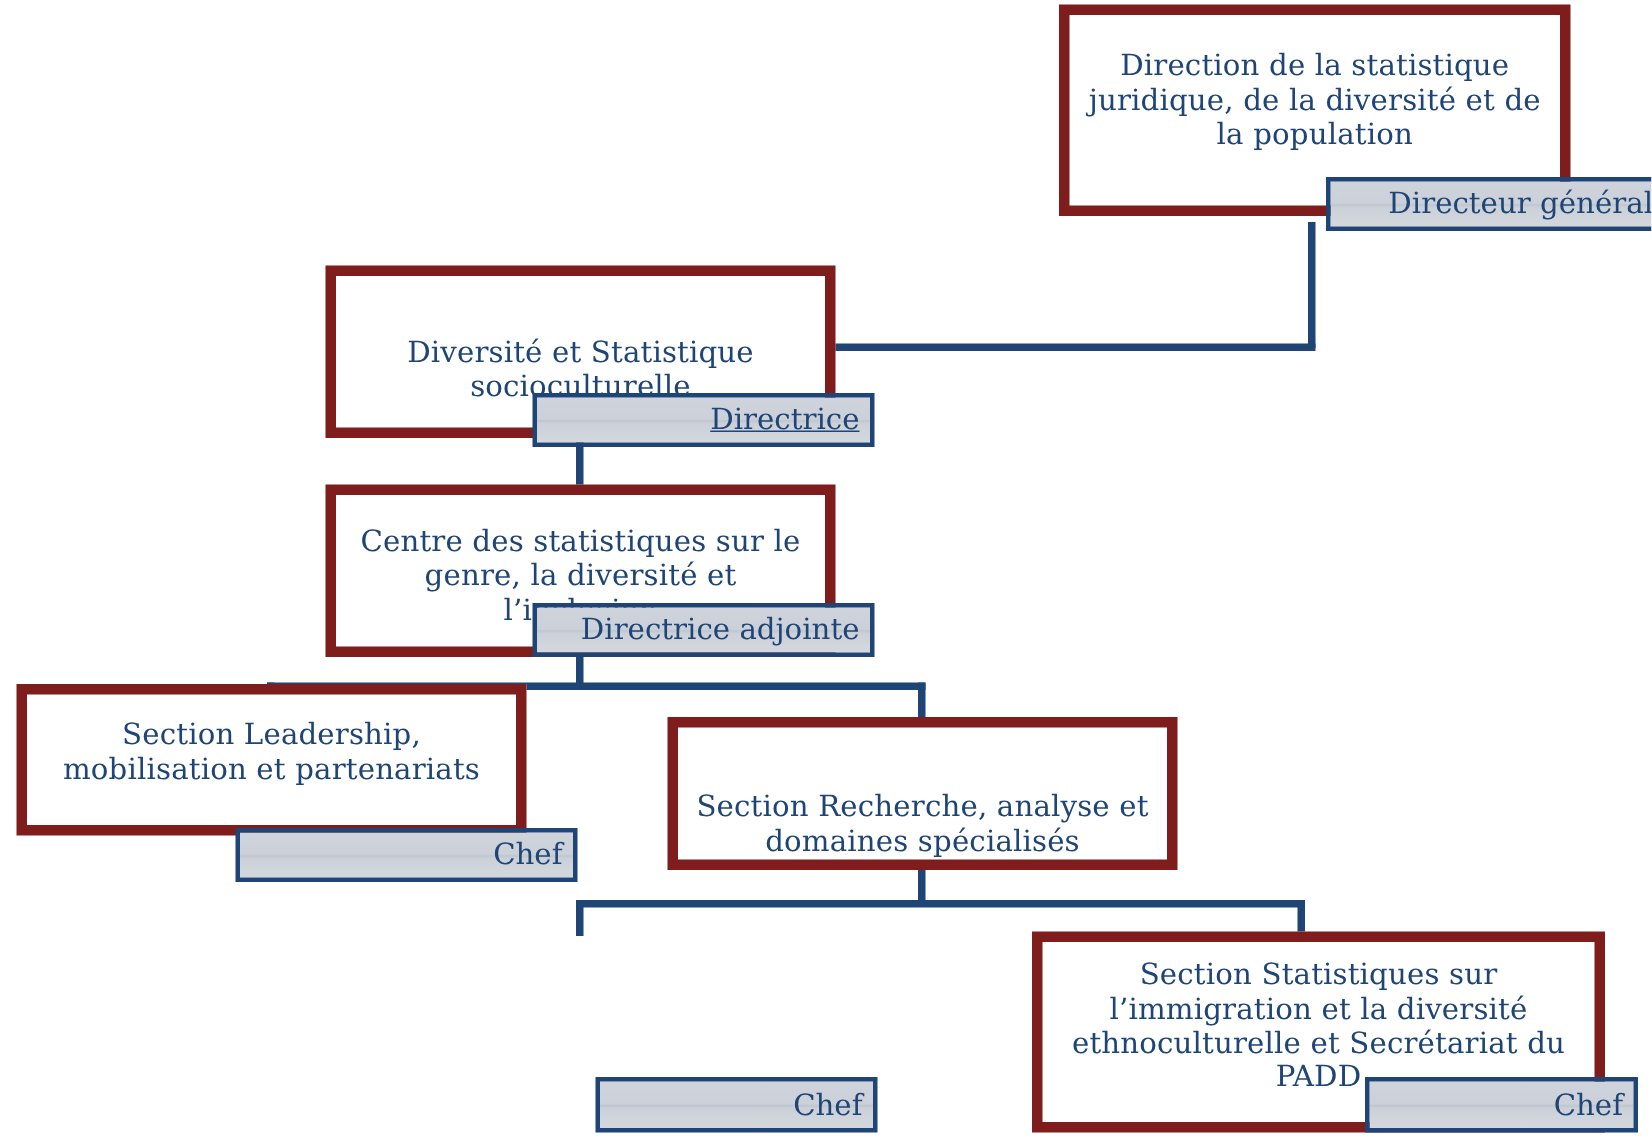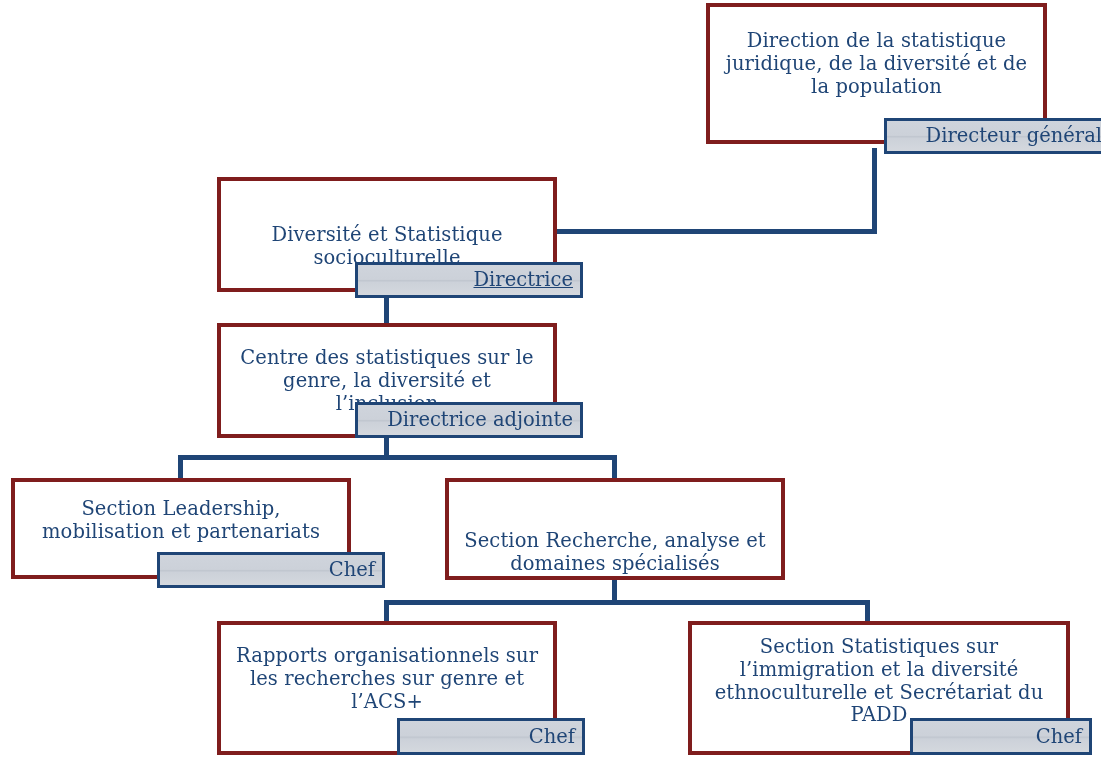--- a/index.html
+++ b/index.html
@@ -22,21 +22,21 @@
   
   .conn {
     position: absolute;
     background: #1f4576;
   }
 
   
   .org-box {
     position: absolute;
     box-sizing: border-box;
-    border: 4px solid #7f1d1d;
+    border: 7px solid #7f1d1d;
     background: #ffffff;
     color: #1f4576;
     display: flex;
     align-items: flex-start;
     justify-content: center;
     text-align: center;
     line-height: 1.17;
     font-size: 19.5px;
     letter-spacing: 0.1px;
   }
@@ -108,34 +108,31 @@
     <span class="role-label">Directrice</span>
   </div>
 
   <div class="org-box" style="left:217px; top:323px; width:340px; height:115px;">
     <span class="box-title" style="padding-top:20px;">Centre des statistiques sur le genre, la diversité et l’inclusion</span>
   </div>
   <div class="role-bar" style="left:355px; top:402px; width:228px; height:36px;">
     <span class="role-label">Directrice adjointe</span>
   </div>
 
-  <div class="org-box" style="left:11px; top:478px; width:340px; height:101px;">
+  <div class="org-box" style="left:11px; top:456px; width:340px; height:101px;">
     <span class="box-title" style="padding-top:16px;">Section Leadership, mobilisation et partenariats</span>
   </div>
   <div class="role-bar" style="left:157px; top:552px; width:228px; height:36px;">
     <span class="role-label">Chef</span>
   </div>
 
   <div class="org-box" style="left:445px; top:478px; width:340px; height:102px;align-items:flex-end;">
     <span class="box-title" style="padding-top:16px;">Section Recherche, analyse et domaines spécialisés</span>
   </div>
 
-  <div class="org-box" style="left:217px; top:621px; width:340px; height:134px;">
-    <span class="box-title" style="padding-top:20px;">Rapports organisationnels sur les recherches sur genre et l’ACS+</span>
-  </div>
   <div class="role-bar" style="left:397px; top:718px; width:188px; height:37px;">
     <span class="role-label">Chef</span>
   </div>
 
   <div class="org-box" style="left:688px; top:621px; width:382px; height:134px;justify-content:center;">
     <span class="box-title" style="padding-top:11px;">Section Statistiques sur l’immigration et la diversité ethnoculturelle et Secrétariat du PADD</span>
   </div>
   <div class="role-bar" style="left:910px; top:718px; width:182px; height:37px;">
     <span class="role-label">Chef</span>
   </div>

